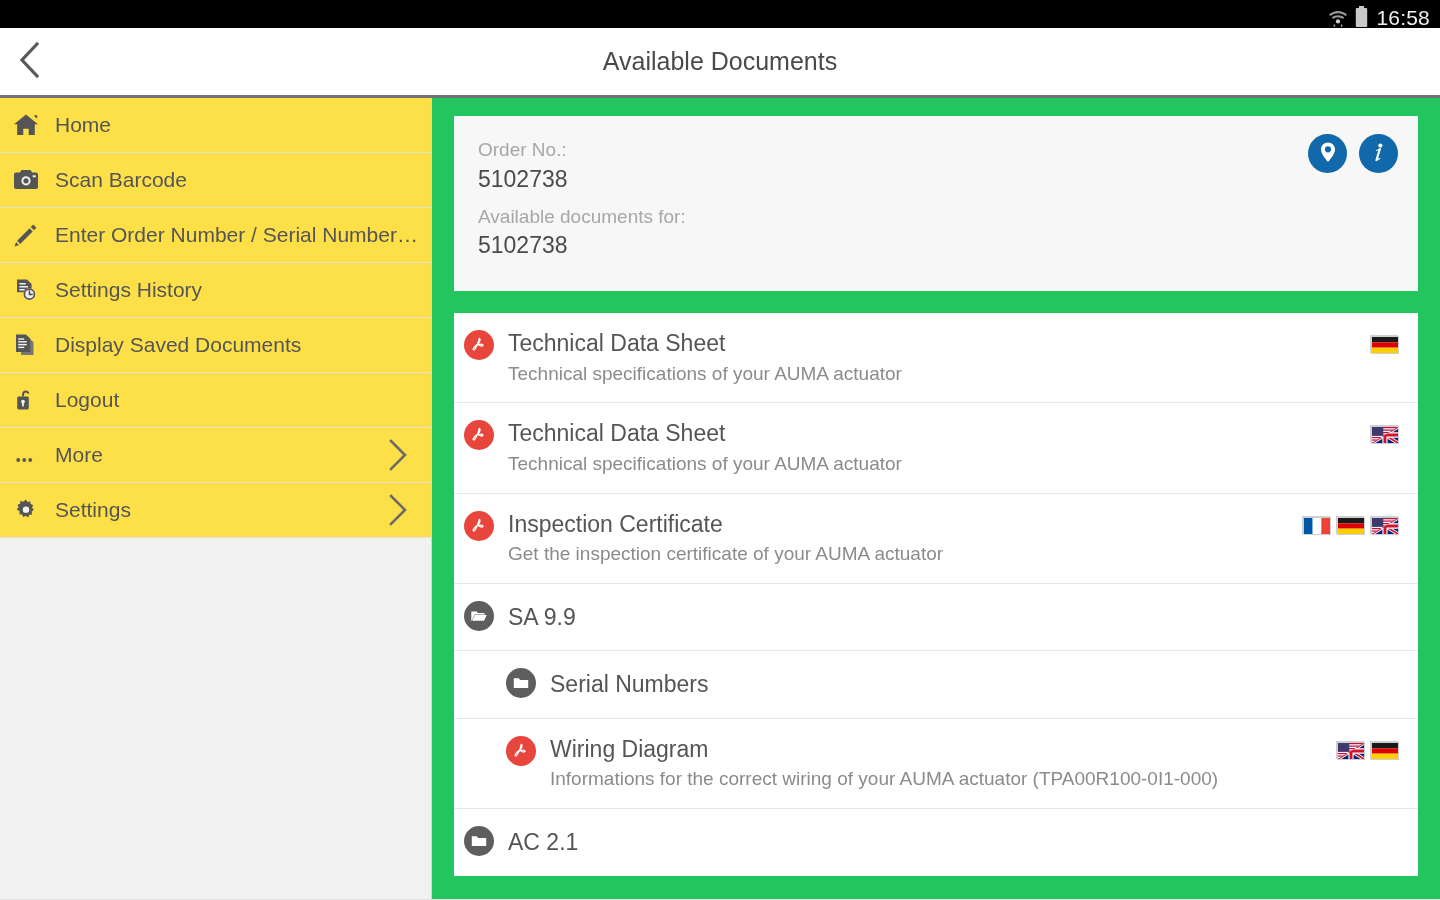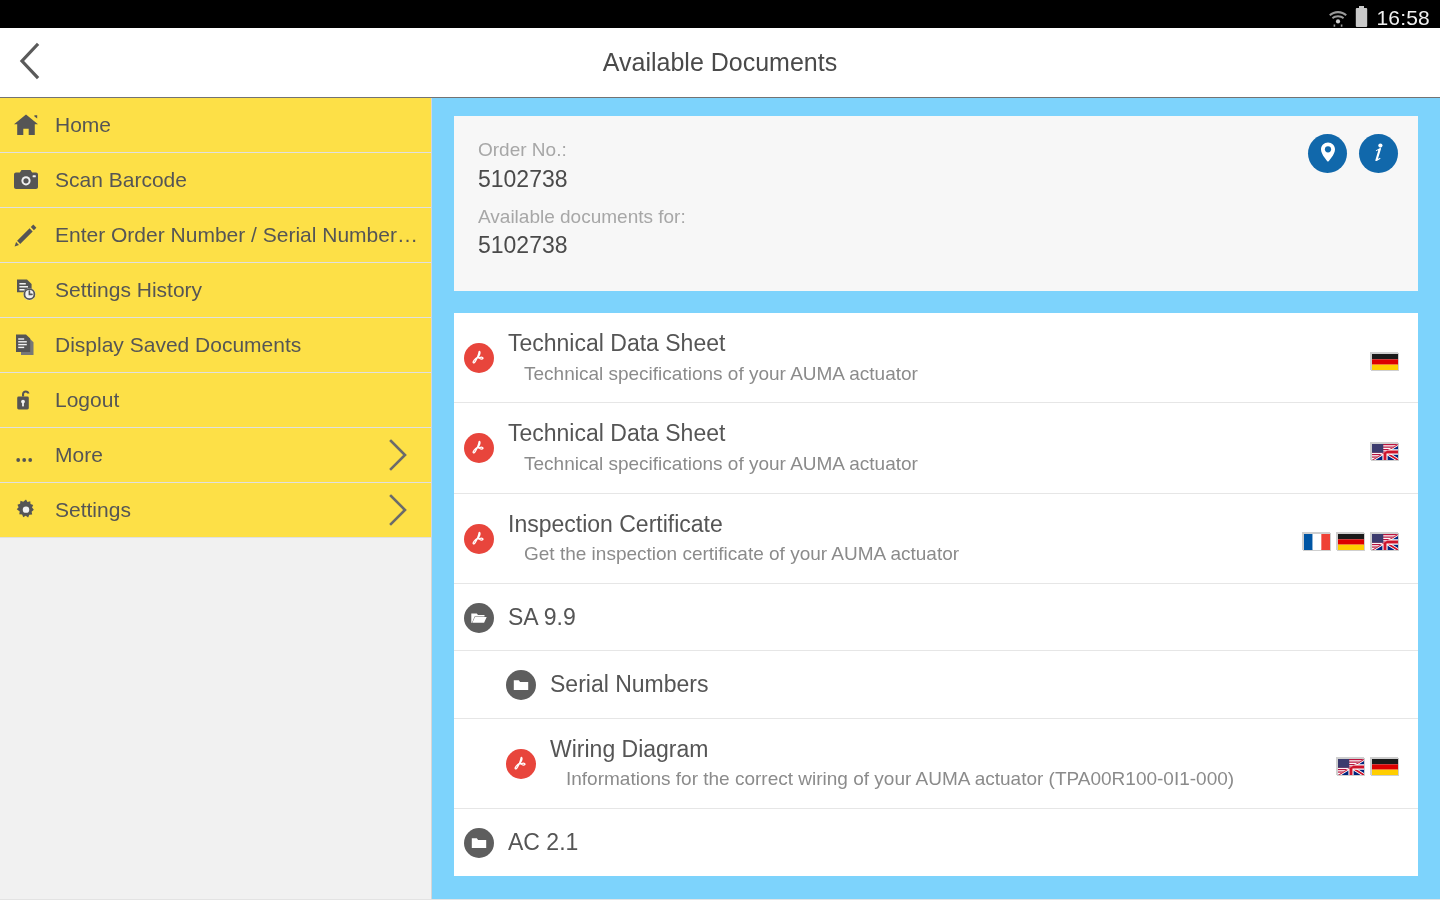--- a/index.html
+++ b/index.html
@@ -32,21 +32,21 @@
     font-family: "Liberation Sans", sans-serif;
   }
 
   
   #app-header {
     height: 70px;
     background: #ffffff;
     position: relative;
     display: flex;
     align-items: center;
-    border-bottom: 1px solid #737373;
+    border-bottom: 3px solid #737373;
   }
   #back-button {
     width: 60px; height: 70px;
     display: flex; align-items: center; justify-content: center;
     cursor: pointer;
   }
   #header-title {
     position: absolute;
     left: 0; right: 0;
     text-align: center;
@@ -97,21 +97,21 @@
   .nav-chevron {
     display: flex;
     align-items: center;
     color: #6b6b6b;
     padding-right: 8px;
   }
 
   
   #main {
     flex: 1;
-    background: #7dd3fc;
+    background: #22c55e;
     padding: 18px 22px 0 22px;
     overflow: hidden;
   }
 
   
   #order-card {
     background: #f7f7f7;
     padding: 20px 24px 22px 24px;
     position: relative;
     min-height: 158px;
@@ -144,21 +144,21 @@
     cursor: pointer;
   }
 
   
   #doc-list {
     background: #ffffff;
     margin-top: 22px;
   }
   .doc-row {
     display: flex;
-    align-items: center;
+    align-items: flex-start;
     padding: 16px 20px 16px 10px;
     border-bottom: 1px solid #e6e6e6;
     cursor: pointer;
     min-height: 66px;
     position: relative;
   }
   .doc-row:last-child { border-bottom: none; }
   .doc-row.indent { padding-left: 52px; }
 
   .doc-icon {
@@ -173,21 +173,20 @@
   .doc-title {
     font-size: 23px;
     color: #555555;
     line-height: 1.24;
   }
   .doc-sub {
     font-size: 19px;
     color: #8b8b8b;
     margin-top: 4px;
     line-height: 1.3;
-    margin-left: 16px;
   }
   .folder-row .doc-title { line-height: 1.5; }
 
   .flags {
     display: flex;
     align-items: center;
     gap: 6px;
     margin-left: 12px;
     padding-top: 6px;
   }

